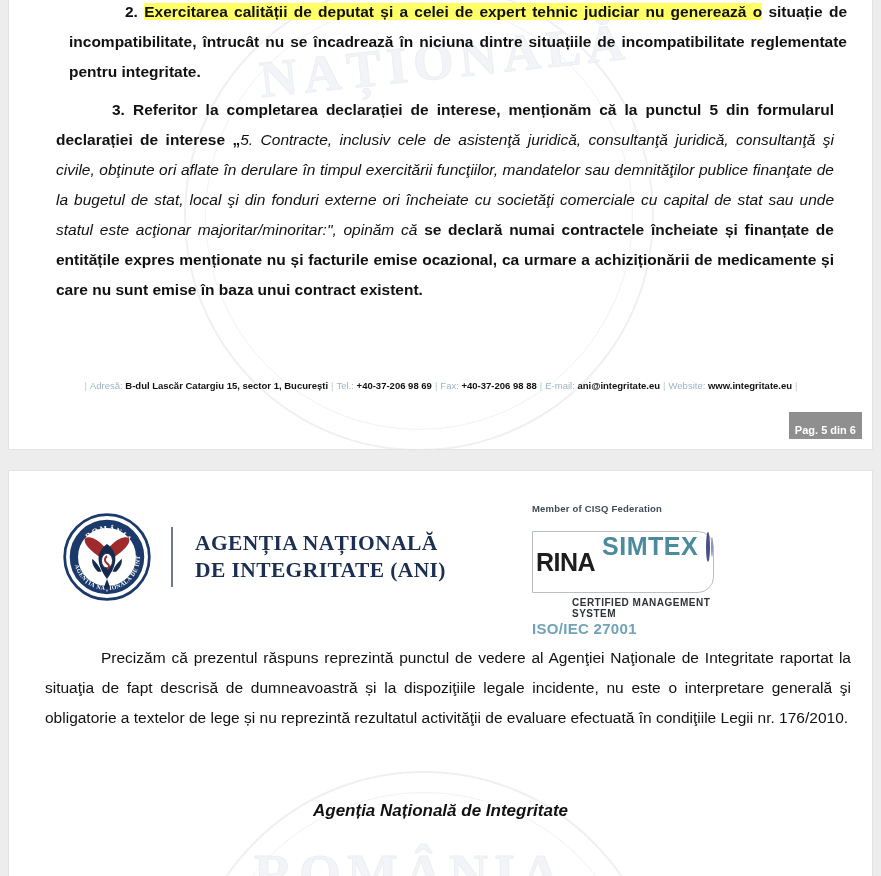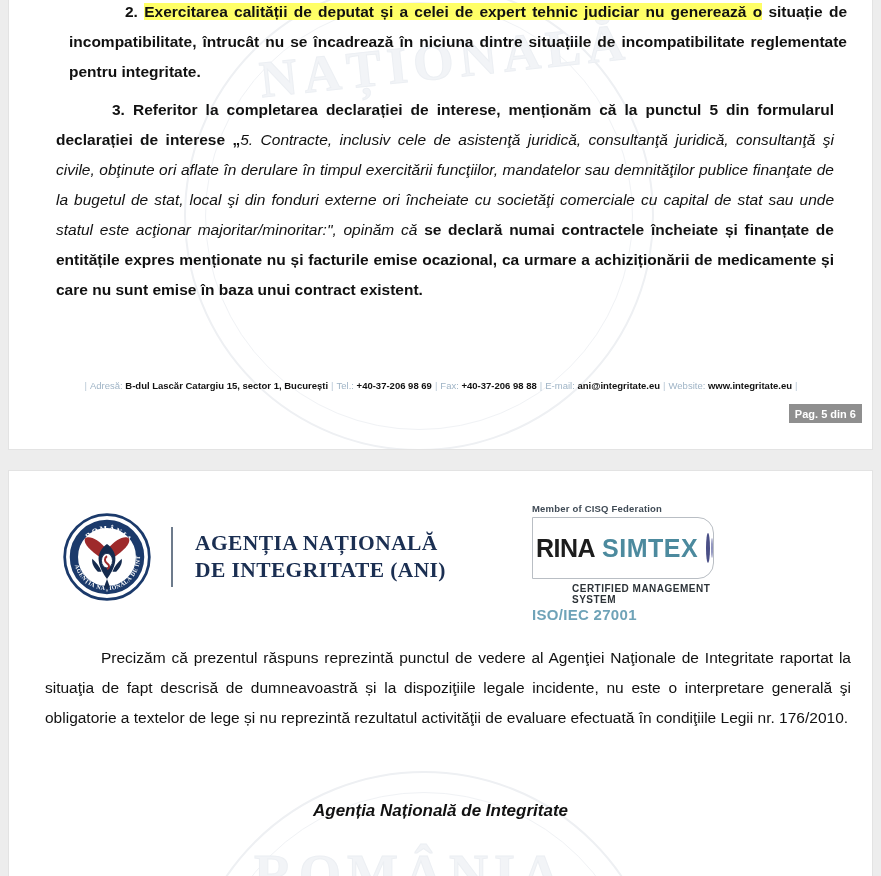--- a/index.html
+++ b/index.html
@@ -80,23 +80,24 @@
   .doc-footer .val { color: #111; font-weight: bold; }
   .doc-footer .sep { color: #b9c9d6; margin: 0 3px; font-weight: normal; }
 
   #page-badge {
     position: absolute;
     right: 10px;
     background: #8f8f8f;
     color: #ffffff;
     font-size: 11px;
     font-weight: bold;
-    padding: 4px 6px 3px 6px;
+    padding: 12px 6px 3px 6px;
     z-index: 6;
     font-family: "Liberation Sans", sans-serif;
+    margin-top: 8px;
   }
 
   
   #letterhead {
     position: absolute;
     left: 0; right: 0; top: 36px;
     height: 130px;
     z-index: 5;
   }
   #ani-logo-block {
@@ -119,30 +120,30 @@
   }
 
   
   #cert-badge {
     position: absolute;
     left: 523px; top: -4px;
     width: 182px;
   }
   .cert-member {
     font-size: 9.5px; font-weight: bold; color: #3f4a55;
-    letter-spacing: .2px; margin-bottom: 3px;
+    letter-spacing: .2px; margin-bottom: 17px;
     font-family: "Liberation Sans", sans-serif;
   }
   .cert-card {
     border: 1.5px solid #b9bec4;
     border-radius: 0 16px 16px 0;
     height: 62px;
-    display: flex; align-items: center; justify-content: center;
+    display: flex; justify-content: center;
     background: #fff;
-    padding: 8px 6px;
+    padding: 0 6px;
   }
   .rina {
     font-family: "Liberation Sans", sans-serif;
     font-weight: bold; font-size: 25px; color: #1d1d1d;
     letter-spacing: -0.5px; display: flex; align-items: center;
   }
   .simtex {
     font-family: "Liberation Sans", sans-serif;
     font-weight: bold; font-size: 25px; color: #4c8a9e;
     letter-spacing: 0.5px; margin-left: 7px;

